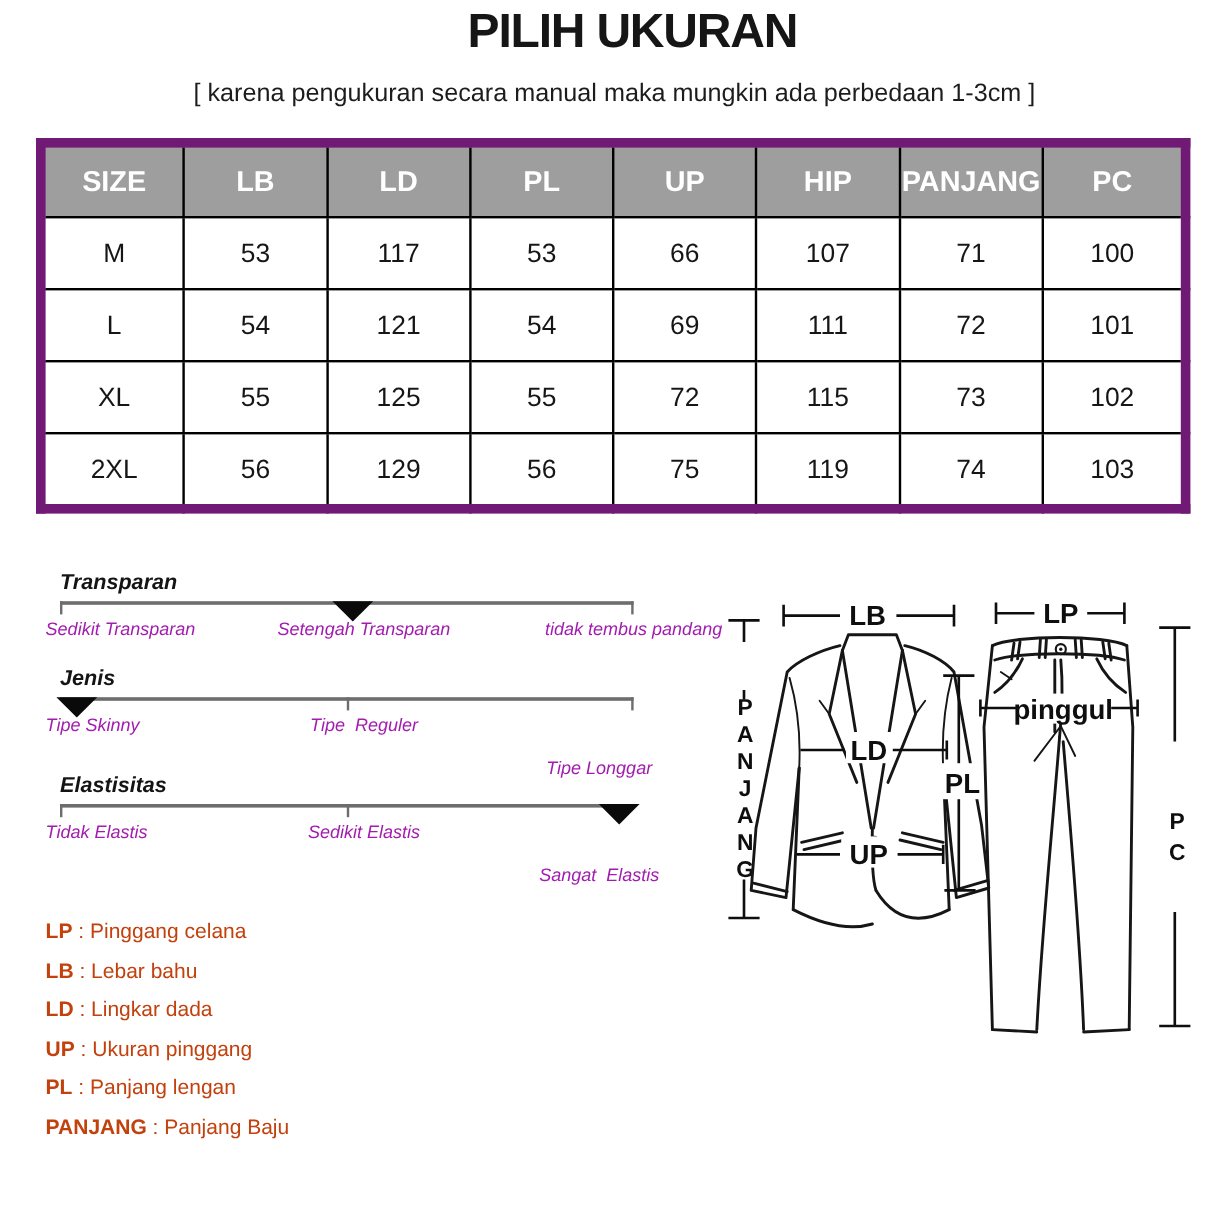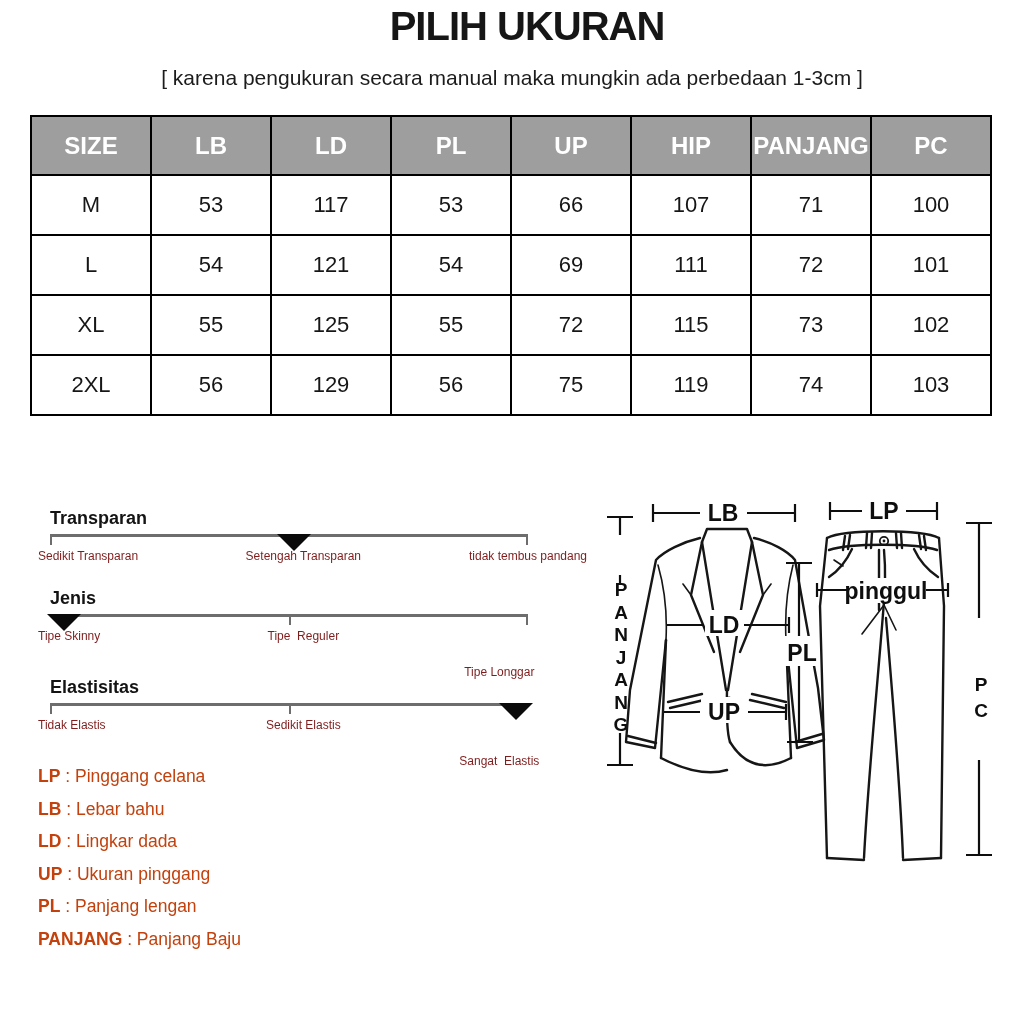--- a/index.html
+++ b/index.html
@@ -10,37 +10,37 @@
   
   .title{position:absolute;top:4px;left:0;width:100%;text-align:center;
          font-size:40px;font-weight:bold;letter-spacing:-1px;margin:0;color:#161616;padding-left:15px;}
   .subtitle{position:absolute;top:66px;left:0;width:100%;text-align:center;
             font-size:21px;margin:0;color:#1c1c1c;}
 
   
   table.size-table{position:absolute;left:30px;top:115px;width:962px;height:290px;
         border-collapse:collapse;table-layout:fixed;}
   table.size-table th,table.size-table td{border:2px solid #000;text-align:center;vertical-align:middle;}
-  table.size-table{border:2px solid #701a75;}
+  table.size-table{border:8px solid #701a75;}
   table.size-table th{height:55px;font-size:24px;font-weight:bold;}
   table.size-table td{height:56px;font-size:22px;background:#fff;color:#161616;}
 
   
-  .sliders{position:absolute;left:38px;top:508px;width:600px;}
+  .sliders{position:absolute;left:38px;top:475px;width:600px;font-style:italic;}
   .slider{position:relative;width:478px;margin-left:12px;}
   .slider .slider-title{font-size:18px;font-weight:bold;color:#141414;margin-left:0;height:22px;}
   .slider .slider-line{position:relative;height:3px;background:#6d6d6d;margin-top:4px;}
   .tick{position:absolute;top:0;width:2px;height:11px;background:#6d6d6d;}
   .tick.t-left{left:0;}
   .tick.t-mid{left:50%;}
   .tick.t-right{right:0;}
   .tri{position:absolute;top:0;width:0;height:0;transform:translateX(-50%);
        border-left:17px solid transparent;border-right:17px solid transparent;
        border-top:17px solid #0a0a0a;}
-  .slider-opts{position:relative;height:26px;margin-top:12px;font-size:12px;color:#7f1d1d;white-space:pre;}
+  .slider-opts{position:relative;height:26px;margin-top:12px;font-size:15px;color:#a21caf;white-space:pre;}
   .opt{position:absolute;top:0;}
   .opt0{left:-12px;}
   .opt1{left:53%;transform:translateX(-50%);}
   .opt2{left:100%;transform:translateX(-50%);}
   .slider-1 .opt2,.slider-2 .opt2{left:94%;margin-top:36px;}
   .slider-1{margin-top:13px;}
   .slider-2{margin-top:22px;}
 
   
   .legend{position:absolute;left:38px;top:760px;font-size:17.5px;color:#c2410c;}

